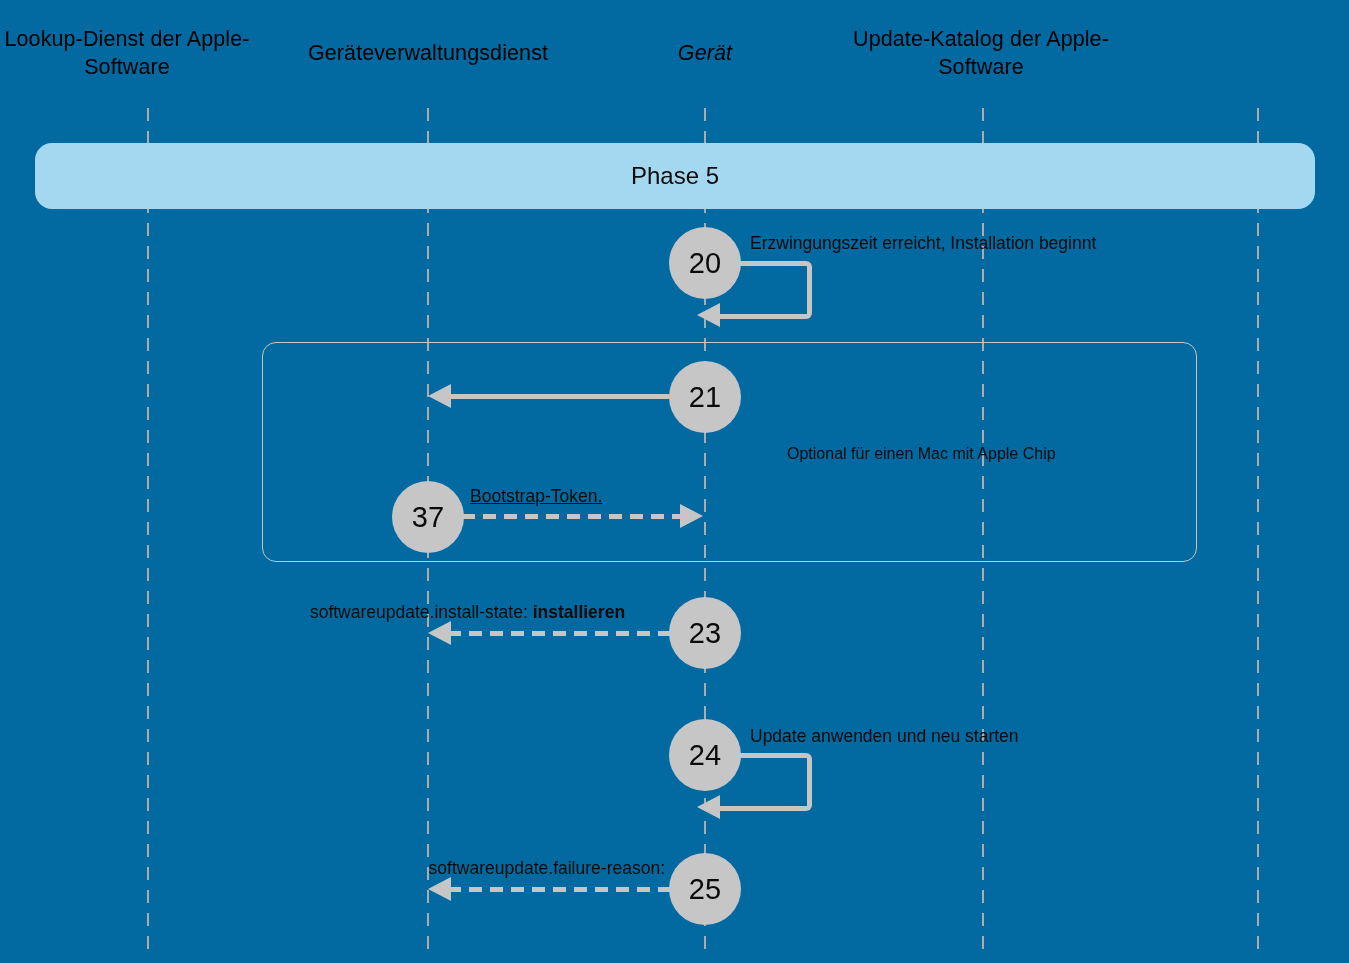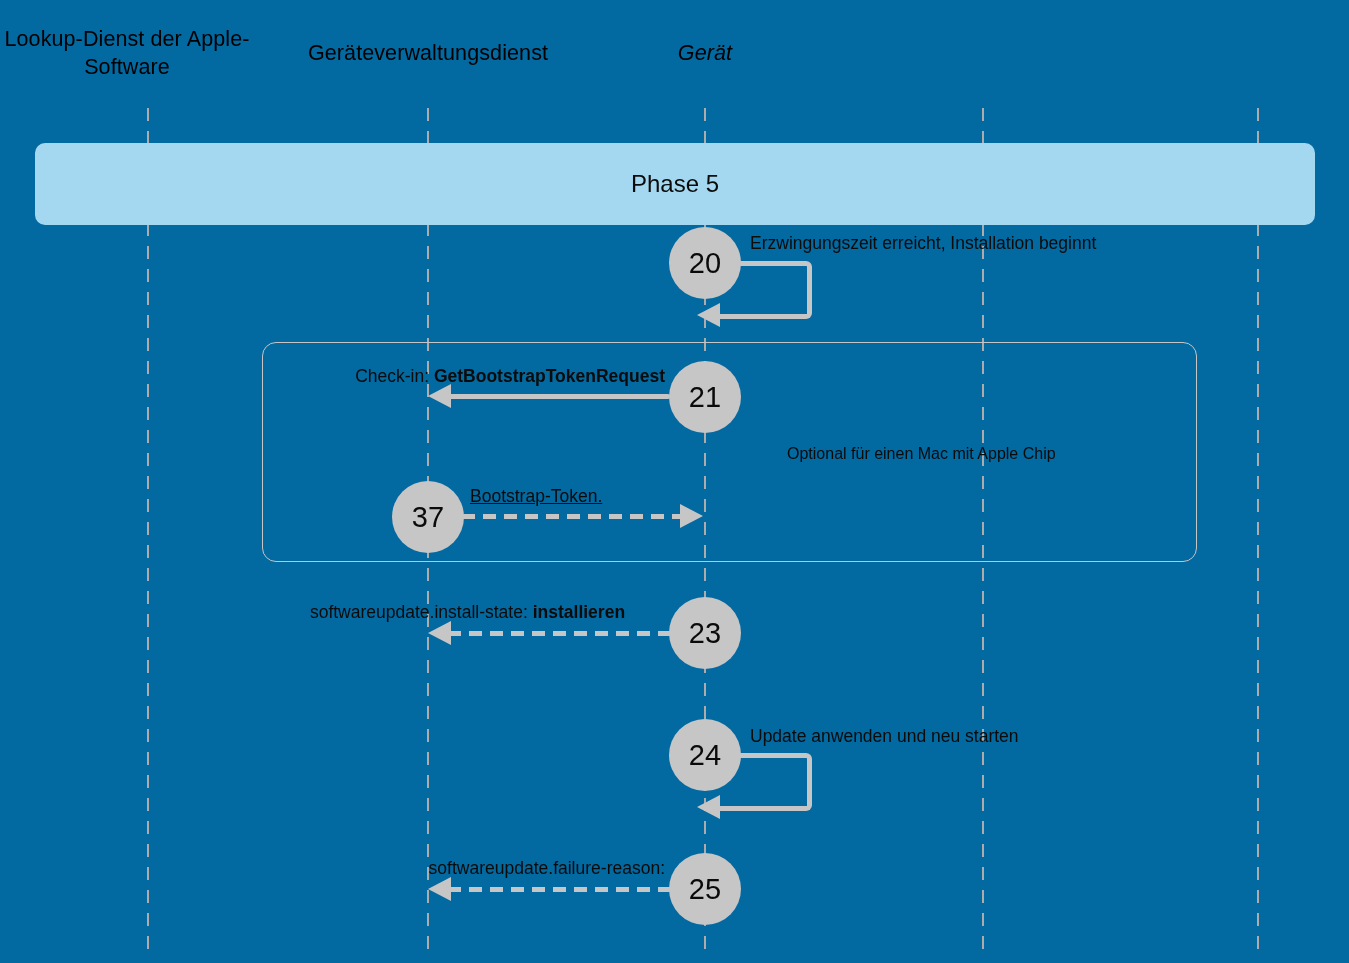--- a/index.html
+++ b/index.html
@@ -49,23 +49,23 @@
   .a3 { left: 555px;  width: 300px; font-style: italic; }
   .a4 { left: 851px;  width: 260px; }
   .a5 { left: 1168px; width: 180px; }
 
   
   .phase-banner {
     position: absolute;
     left: 35px;
     top: 143px;
     width: 1280px;
-    height: 82px;
+    height: 66px;
     background: #a3d8f0;
-    border-radius: 10px;
+    border-radius: 17px;
     display: flex;
     align-items: center;
     justify-content: center;
     font-size: 24px;
     color: #0b0b0b;
   }
 
   
   .opt-box {
     position: absolute;
@@ -181,43 +181,41 @@
 
   <div class="lifeline ll-1"></div>
   <div class="lifeline ll-2"></div>
   <div class="lifeline ll-3"></div>
   <div class="lifeline ll-4"></div>
   <div class="lifeline ll-5"></div>
 
   <div class="actor a1">Lookup-Dienst der Apple-Software</div>
   <div class="actor a2">Geräteverwaltungsdienst</div>
   <div class="actor a3">Gerät</div>
+  <div class="actor a4">Update-Katalog der Apple-Software</div>
 
   <div class="phase-banner">
     <span>Phase 5</span>
   </div>
 
   <div class="self-loop loop20"></div>
   <div class="arrow-left head20"></div>
   <div class="circle c20">
     <span>20</span>
   </div>
   <div class="msg-label lab20">Erzwingungszeit erreicht, Installation beginnt</div>
 
   <div class="opt-box"></div>
   <div class="opt-note">Optional für einen Mac mit Apple Chip</div>
 
   <div class="line-solid line21"></div>
   <div class="arrow-left head21"></div>
   <div class="circle c21">
     <span>21</span>
   </div>
-  <div class="msg-label lab21">
-    <span>Check-in: </span><span class="bold">GetBootstrapTokenRequest</span>
-  </div>
 
   <div class="line-dashed line22"></div>
   <div class="arrow-right head22"></div>
   <div class="circle c22">
     <span>37</span>
   </div>
   <div class="msg-label lab22">Bootstrap-Token.</div>
 
   <div class="line-dashed line23"></div>
   <div class="arrow-left head23"></div>

